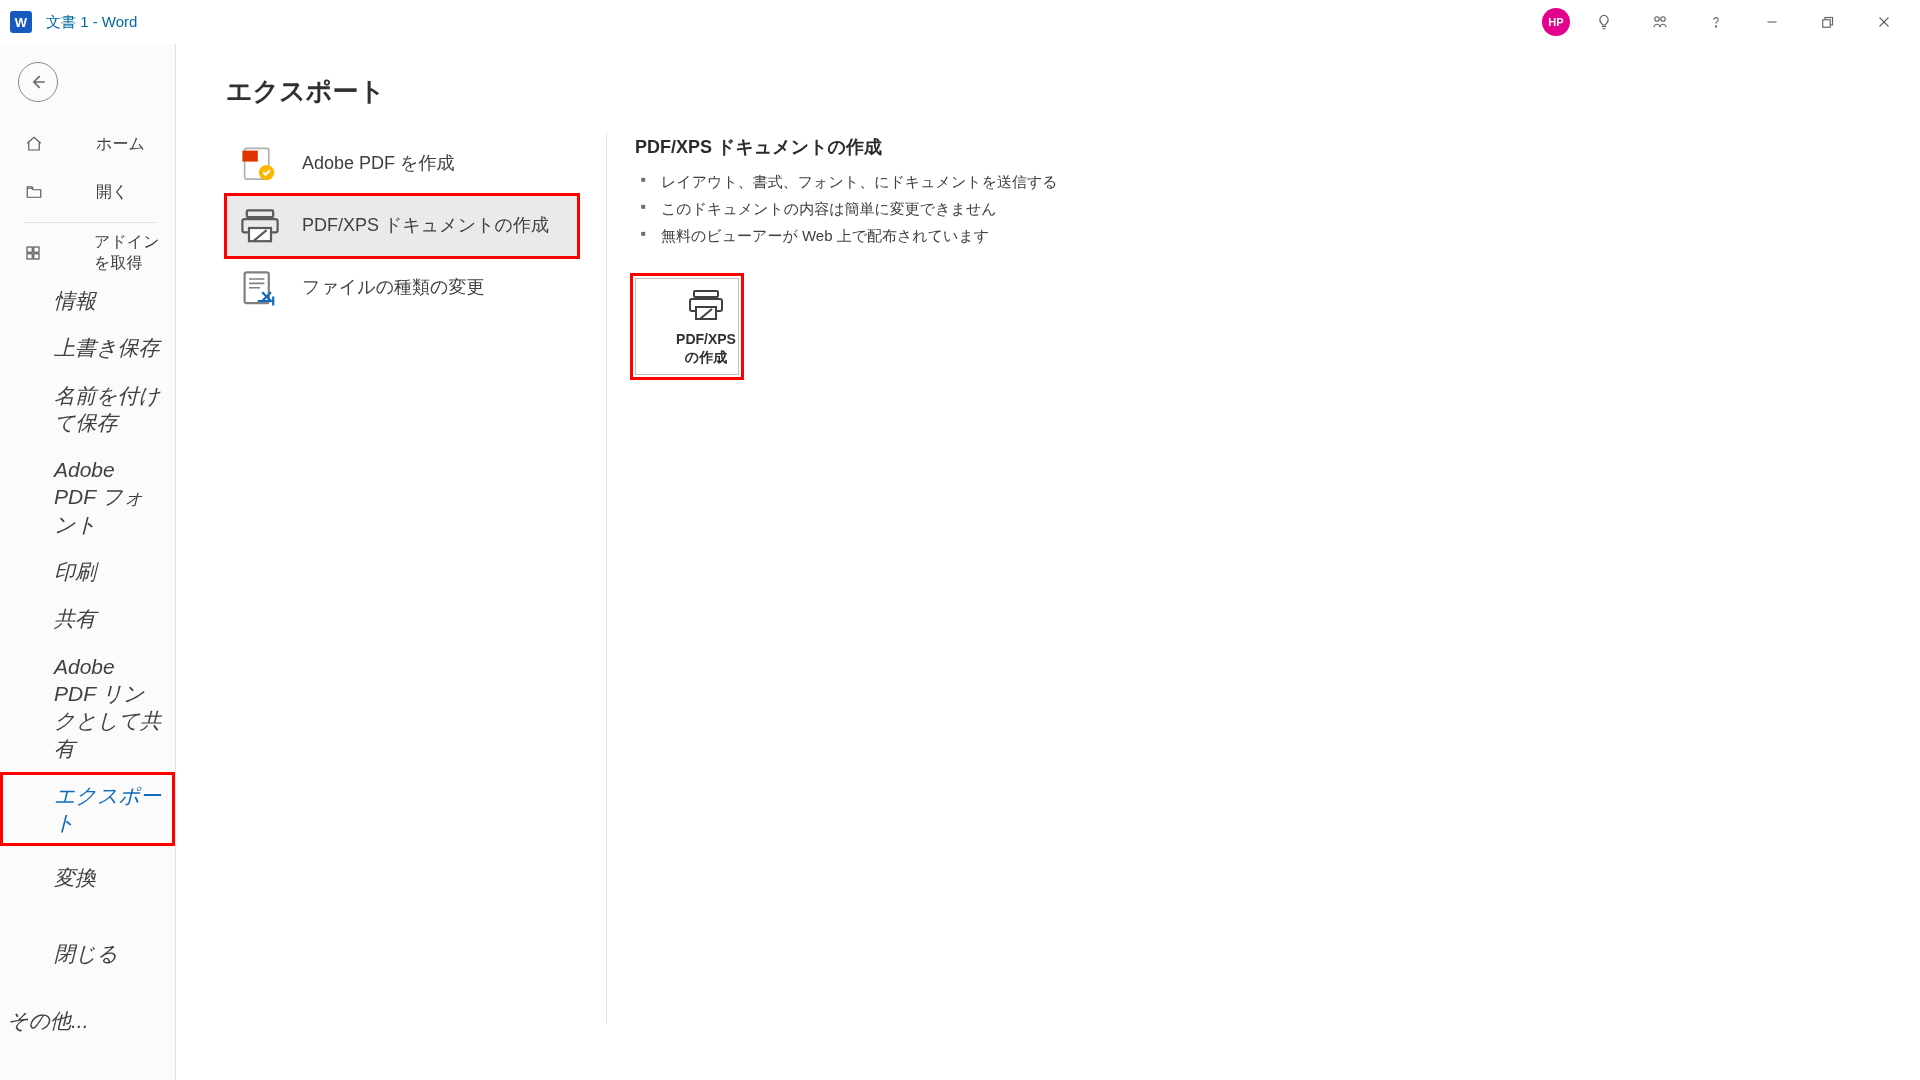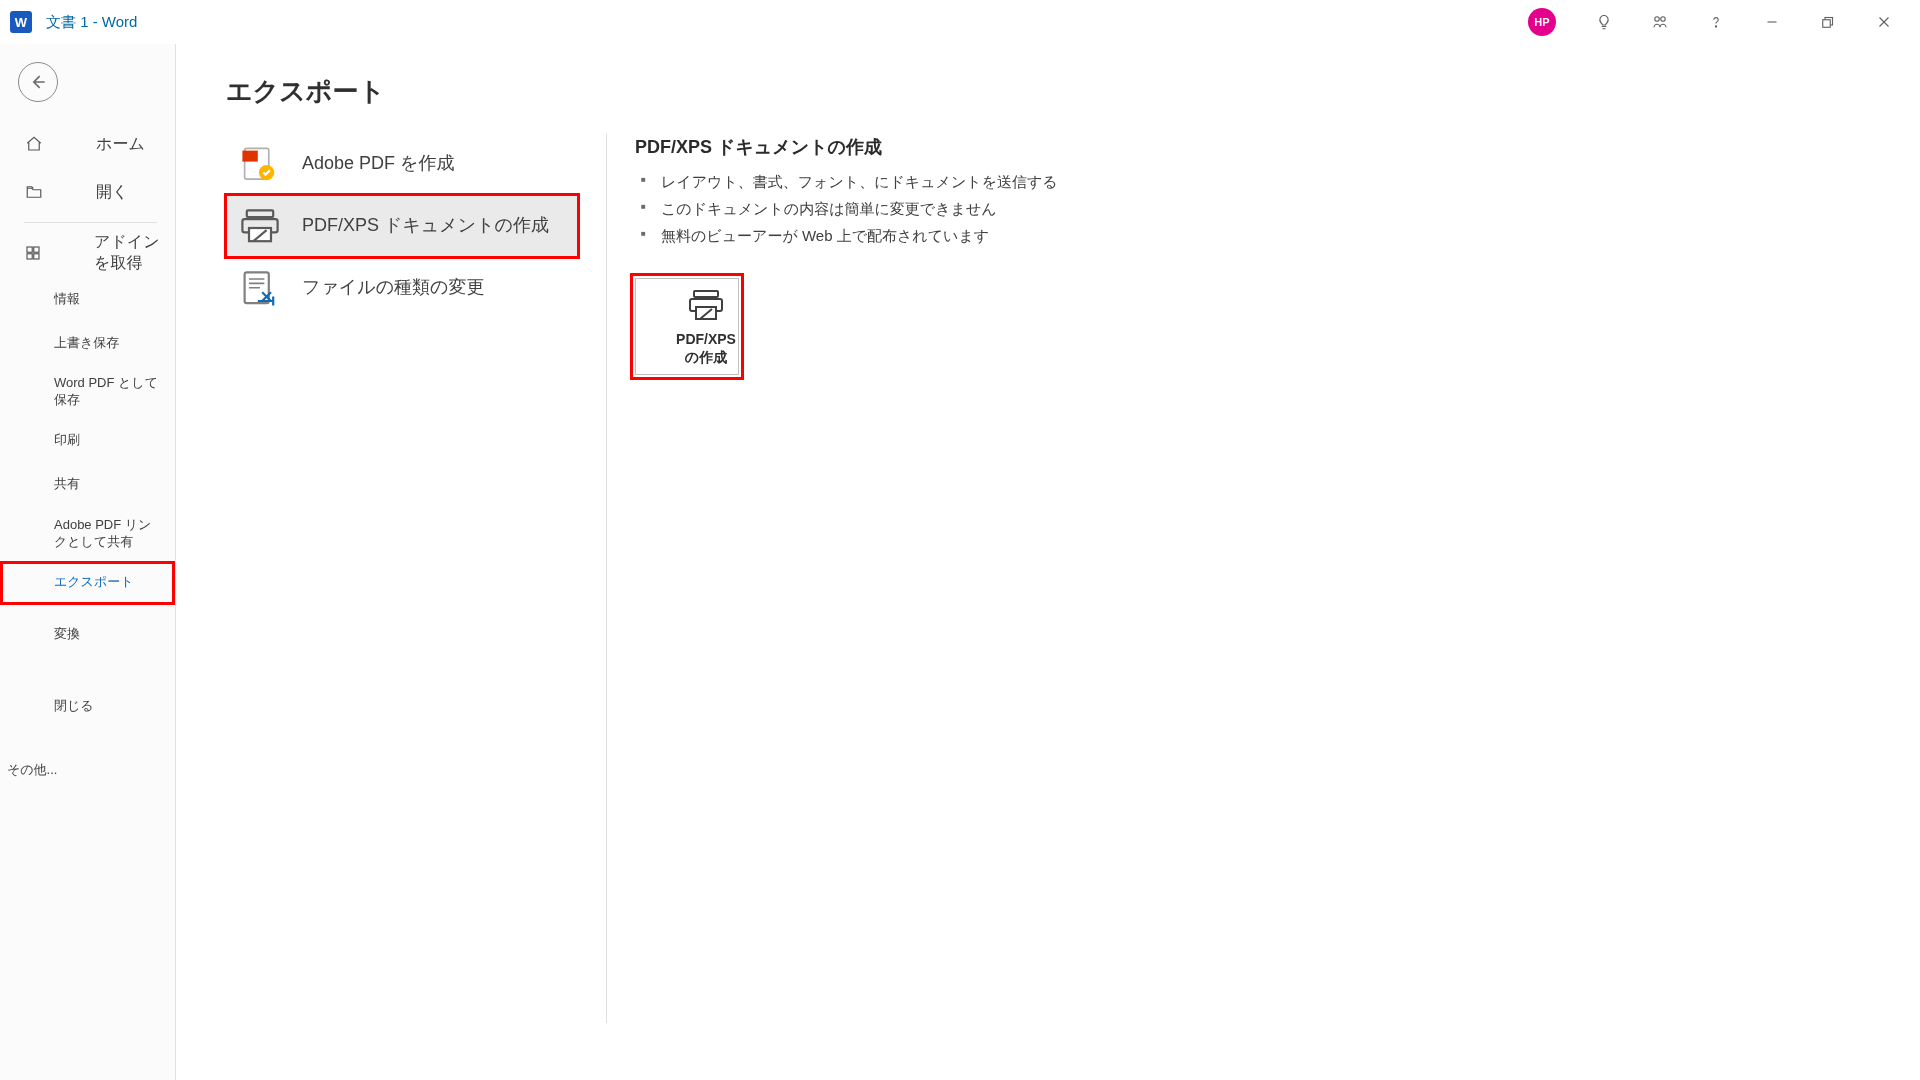--- a/index.html
+++ b/index.html
@@ -28,21 +28,21 @@
   .titlebar .tbtn {
     width: 56px; height: 44px;
     display: flex; align-items: center; justify-content: center;
     color: #404040;
   }
   .titlebar .tbtn svg { width: 18px; height: 18px; stroke: #606060; fill: none; stroke-width: 1.5; }
   .titlebar .avatar {
     width: 28px; height: 28px; border-radius: 50%;
     background: #e3008c; color: #fff; font-size: 11px; font-weight: 600;
     display: flex; align-items: center; justify-content: center;
-    margin-right: 20px;
+    margin-right: 6px;
   }
 
   
   .body {
     display: flex;
     height: calc(100% - 44px);
   }
 
   
   .leftnav {
@@ -65,21 +65,21 @@
     display: flex; align-items: center;
     height: 48px;
     padding: 0 10px 0 24px;
     font-size: 16px;
     color: #404040;
     cursor: pointer;
     gap: 40px;
   }
   .nav-item .nicon { width: 20px; height: 20px; margin-right: 12px; display:flex; align-items:center; justify-content:center; }
   .nav-item .nicon svg { width: 18px; height: 18px; stroke: #5a5a5a; stroke-width: 1.6; fill: none; }
-  .nav-item.indent { padding-left: 54px; font-size: 13px; height: auto; min-height: 44px; padding-top: 10px; padding-bottom: 10px; padding-right: 14px; line-height: 1.3; }
+  .nav-item.indent { padding-left: 54px; font-size: 21px; height: auto; min-height: 44px; padding-top: 10px; padding-bottom: 10px; padding-right: 14px; line-height: 1.3; font-style: italic; }
   .nav-sep { height: 1px; background: #e1e1e1; margin: 6px 18px 6px 24px; }
 
   .nav-item.selected { color: #0f6cbd; }
   .nav-item.selected-hl {
     outline: 3px solid #ff0000;
     outline-offset: -3px;
   }
 
   
   .content {
@@ -258,21 +258,24 @@
       <span>アドインを取得</span>
     </div>
 
     <div class="nav-item indent">
       <span>情報</span>
     </div>
     <div class="nav-item indent">
       <span>上書き保存</span>
     </div>
     <div class="nav-item indent">
-      <span>Word PDF として保存</span>
+      <span>名前を付けて保存</span>
+    </div>
+    <div class="nav-item indent">
+      <span>Adobe PDF フォント</span>
     </div>
     <div class="nav-item indent">
       <span>印刷</span>
     </div>
     <div class="nav-item indent">
       <span>共有</span>
     </div>
     <div class="nav-item indent">
       <span>Adobe PDF リンクとして共有</span>
     </div>

